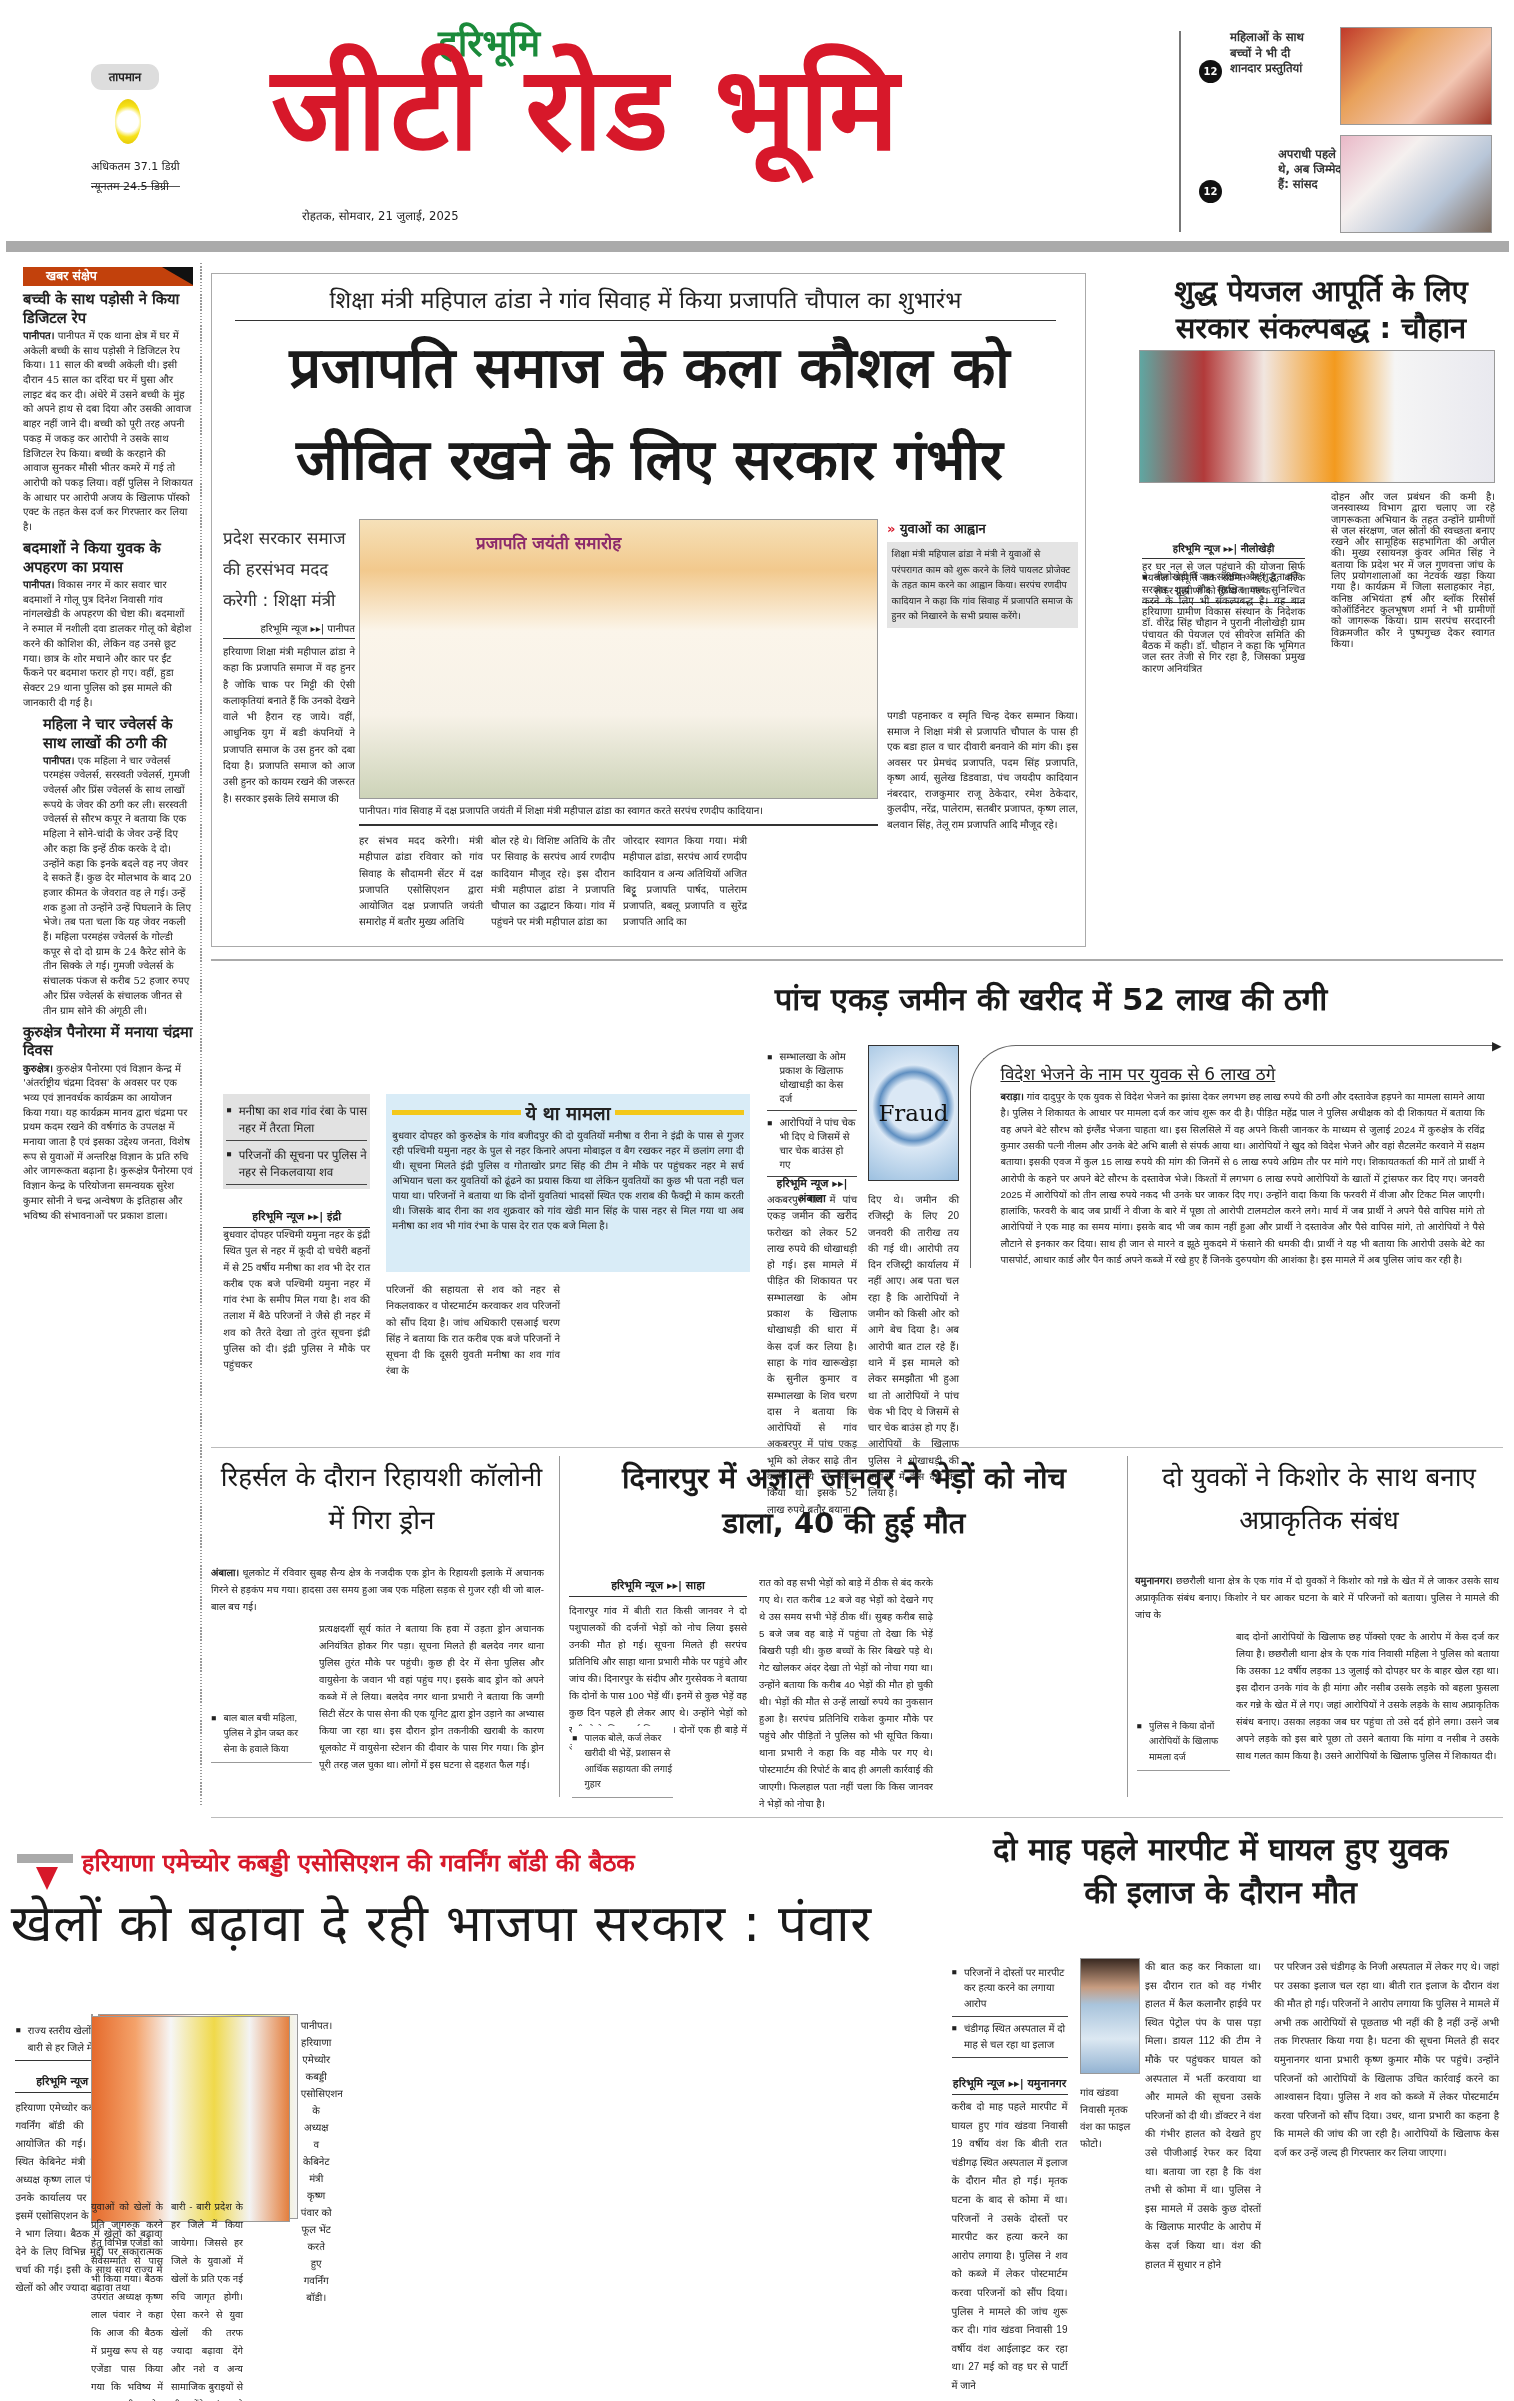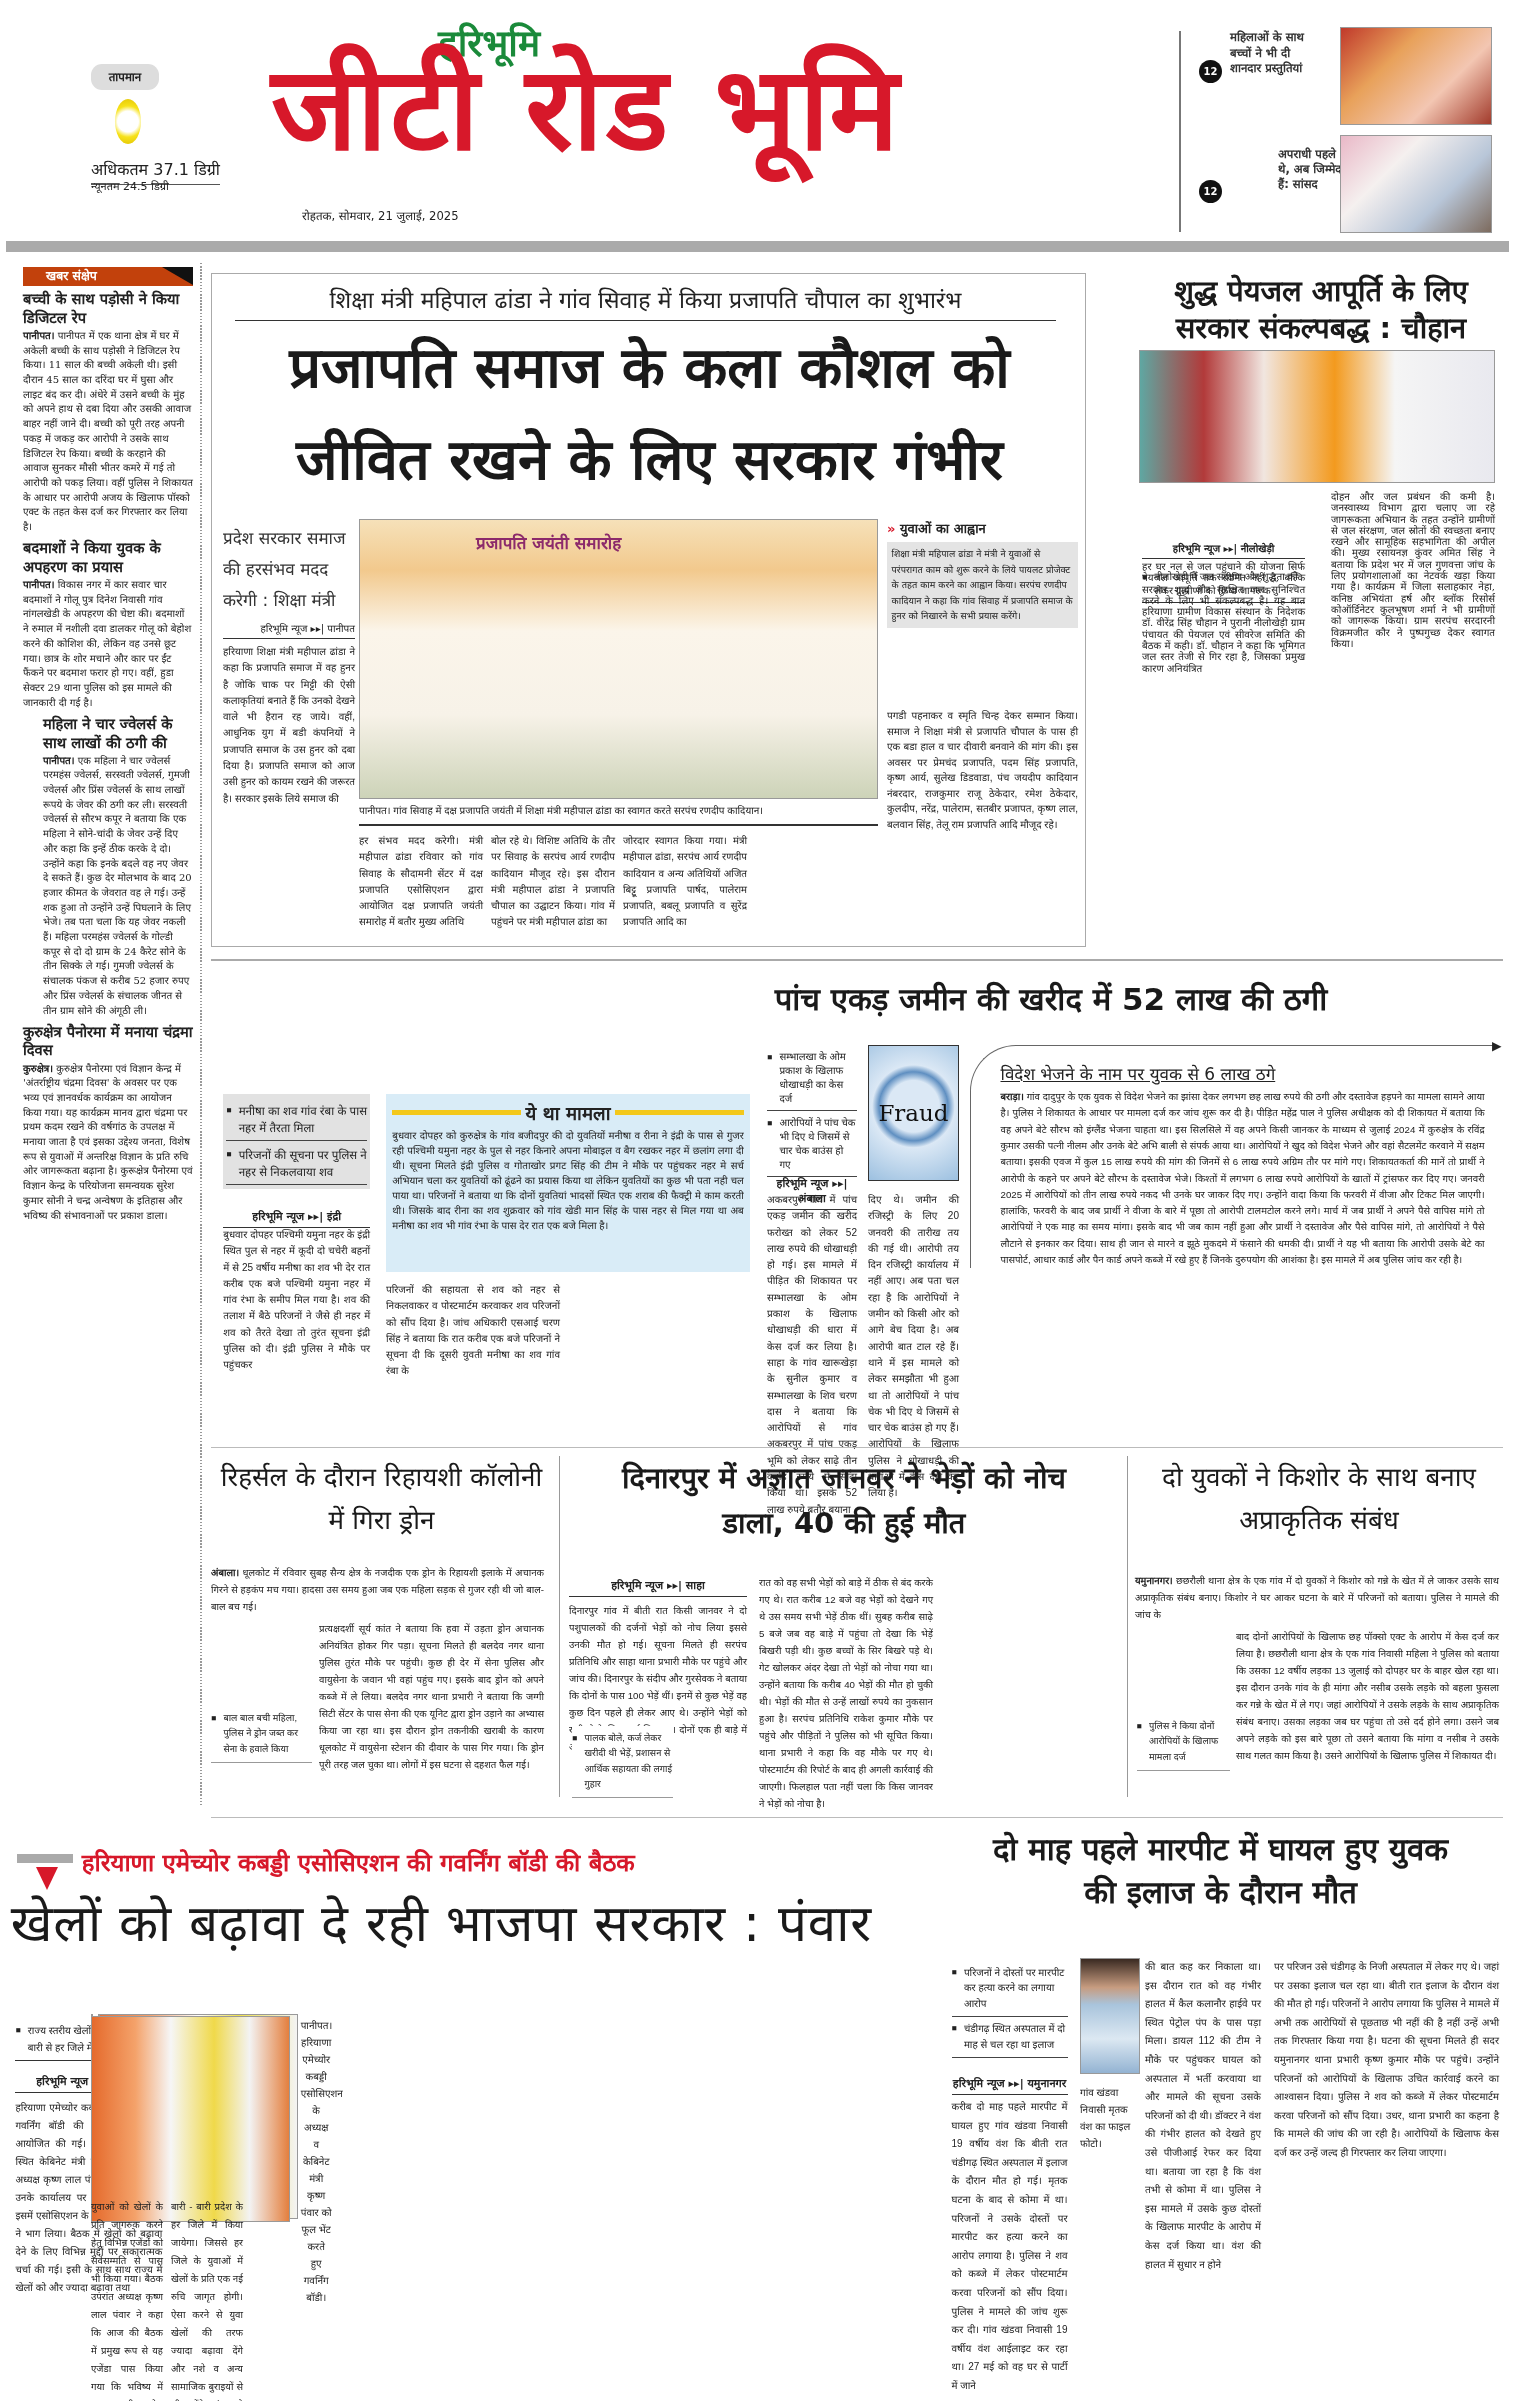--- a/index.html
+++ b/index.html
@@ -15,21 +15,21 @@
   .h-big { font-family: "DejaVu Sans", sans-serif; font-weight: bold; color: #1a1a1a; line-height: 1.2; }
   .vrule { position: absolute; width: 0.8px; background: #999; }
   .hrule { position: absolute; height: 0.8px; background: #999; }
 </style>
 </head>
 <body>
 
 <div class="abs" style="left:0;top:0;width:1514px;height:232px;">
   <div class="abs" style="left:91px;top:64px;width:68px;height:26px;background:#ddd;border-radius:11px;font-size:11.6px;font-weight:bold;text-align:center;line-height:26px;">तापमान</div>
   <div class="abs" style="left:115px;top:99px;width:26px;height:45px;border-radius:50%;background:radial-gradient(circle,#fff 40%,#f7e21a 60%,#e0c000 100%);"></div>
-  <div class="abs" style="left:91px;top:158px;font-size:16px;border-bottom:1.5px solid #555;padding-bottom:4px;">अधिकतम 37.1 डिग्री</div>
+  <div class="abs" style="left:91px;top:158px;font-size:11px;border-bottom:1.5px solid #555;padding-bottom:13px;">अधिकतम 37.1 डिग्री</div>
   <div class="abs" style="left:91px;top:178px;font-size:11px;">न्यूनतम 24.5 डिग्री</div>
 
   <div class="abs" style="left:438px;top:15.5px;font-size:37px;font-weight:bold;color:#1a8a3a;">हरिभूमि</div>
   <div class="abs" style="left:271px;top:39px;font-size:116px;font-weight:bold;color:#d7182a;letter-spacing:3.1px;line-height:1.2;">जीटी रोड भूमि</div>
   <div class="abs" style="left:302px;top:208px;font-size:11.6px;">रोहतक, सोमवार, 21 जुलाई, 2025</div>
 
   <div class="abs" style="left:1179px;top:31px;width:1.5px;height:201px;background:#777;"></div>
   <div class="abs" style="left:1199px;top:27px;width:294px;height:101px;">
     <div class="abs" style="left:0;top:33px;width:23px;height:23px;border-radius:50%;background:#111;color:#fff;font-size:10px;font-weight:bold;text-align:center;line-height:23px;">12</div>
     <div class="abs" style="left:31px;top:3.1px;width:93px;font-size:11.6px;line-height:15.5px;font-weight:bold;color:#333;">महिलाओं के साथ बच्चों ने भी दी शानदार प्रस्तुतियां</div>

